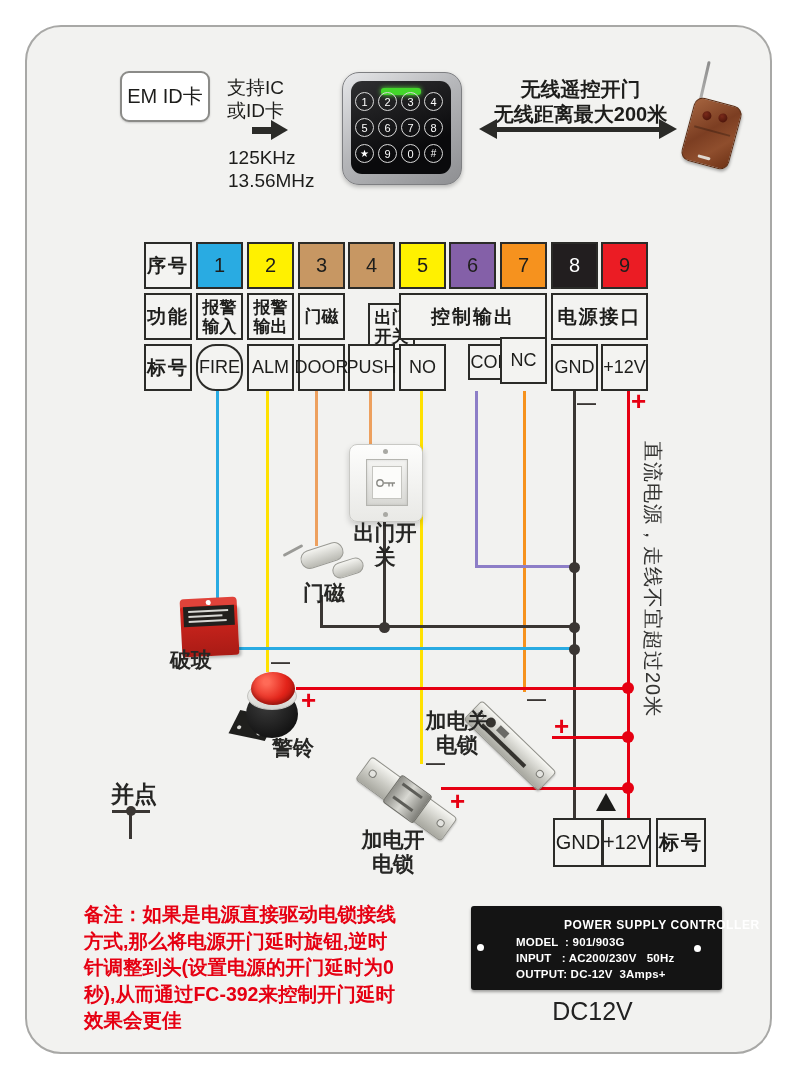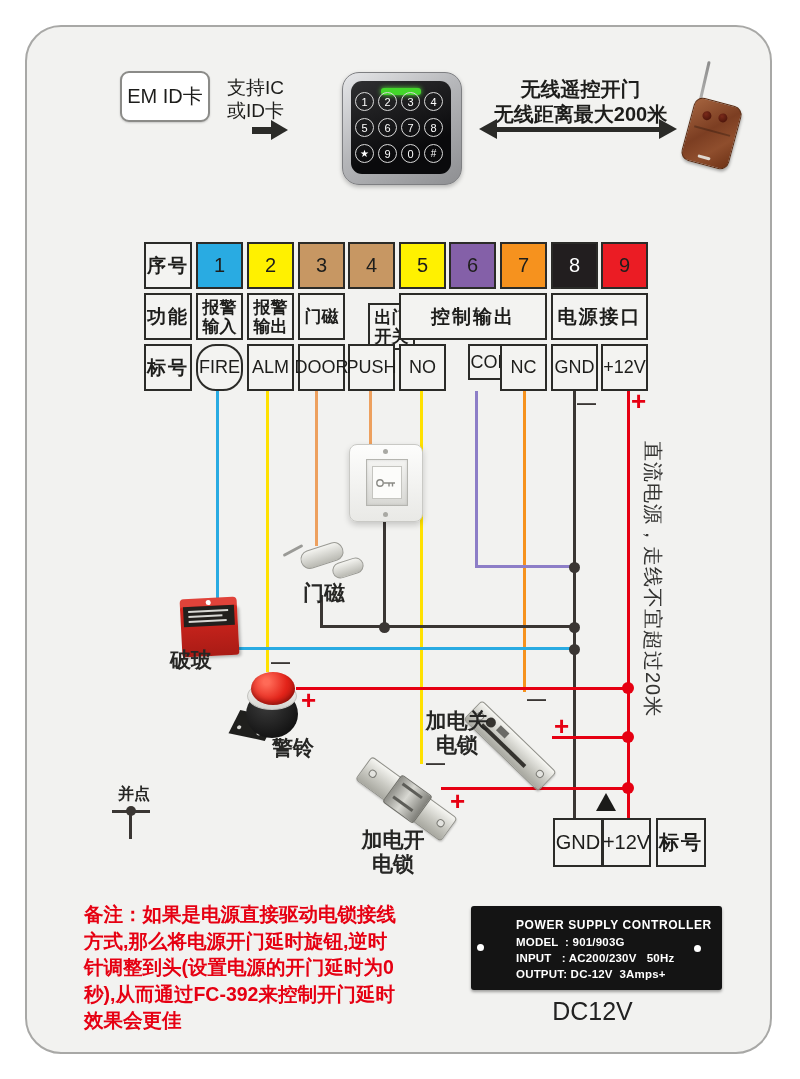--- a/index.html
+++ b/index.html
@@ -81,21 +81,21 @@
   
   .jline{position:absolute;background:#3A3633;}
   .jdot{position:absolute;width:10px;height:10px;border-radius:50%;background:#3A3633;}
 
   .termbox{position:absolute;border:2px solid #2B2B28;background:#F3F3F1;display:flex;align-items:center;justify-content:center;font-size:20px;color:#1d1d1b;box-sizing:border-box;}
   .tri-up{position:absolute;left:596px;top:793px;width:0;height:0;border-left:10px solid transparent;border-right:10px solid transparent;border-bottom:18px solid #1b1b19;}
 
   
   .psu{position:absolute;left:471px;top:906px;width:251px;height:84px;background:#141414;border-radius:3px;box-shadow:0 2px 3px rgba(0,0,0,.35);}
   .psu-line{position:absolute;left:45px;color:#fff;font-weight:bold;font-size:11.5px;letter-spacing:.2px;white-space:pre;}
-  .psu-title{font-size:12px;letter-spacing:.6px;}
+  .psu-title{font-size:12px;letter-spacing:.6px;margin-left:48px;}
   .psu-dot{position:absolute;width:7px;height:7px;border-radius:50%;background:#fff;}
 
   .dc-block{position:absolute;left:500px;top:997px;width:185px;text-align:center;color:#222;}
   .dc-title{font-size:25px;}
   .dc-sub{font-size:21px;font-weight:bold;margin-top:1px;}
 
   .note-line{position:absolute;left:84px;font-size:19.5px;font-weight:bold;color:#E60012;white-space:nowrap;}
 
   .side-note{position:absolute;left:639px;top:441px;height:300px;writing-mode:vertical-rl;text-orientation:sideways;font-size:20px;color:#333331;letter-spacing:1px;}
 </style>
@@ -107,20 +107,24 @@
 
   <div class="card" style="left:120px;top:71px;width:90px;height:51px;">
     <span>EM ID卡</span>
   </div>
   <div class="abs" style="left:227px;top:76px;">
     <div class="txtline">支持IC</div>
     <div class="txtline">或ID卡</div>
   </div>
   <div class="arrow-right-shaft"></div>
   <div class="arrow-right-head"></div>
+  <div class="abs" style="left:228px;top:146px;">
+    <div class="txtline">125KHz</div>
+    <div class="txtline">13.56MHz</div>
+  </div>
 
   <div class="kp-frame">
     <div class="kp-panel" id="kp-panel">
       <div class="kp-green"></div>
     <div class="key" style="left: 4px; top: 11px;">1</div>
         <div class="key" style="left: 27px; top: 11px;">2</div>
         <div class="key" style="left: 50px; top: 11px;">3</div>
         <div class="key" style="left: 73px; top: 11px;">4</div>
         <div class="key" style="left: 4px; top: 37px;">5</div>
         <div class="key" style="left: 27px; top: 37px;">6</div>
@@ -179,21 +183,21 @@
       </div>
       <div class="tcell funccell" style="left: 551px; top: 293px; width: 97px; height: 47px; letter-spacing: 2px; font-size: 19px;">
         <div>电源接口</div>
       </div>
       <div class="tcell tagcell" style="left: 196px; top: 344px; width: 47px; height: 47px; border-radius: 20px;">FIRE</div>
       <div class="tcell tagcell" style="left: 247px; top: 344px; width: 47px; height: 47px;">ALM</div>
       <div class="tcell tagcell" style="left: 298px; top: 344px; width: 47px; height: 47px;">DOOR</div>
       <div class="tcell tagcell" style="left: 348px; top: 344px; width: 47px; height: 47px;">PUSH</div>
       <div class="tcell tagcell" style="left: 399px; top: 344px; width: 47px; height: 47px;">NO</div>
       <div class="tcell tagcell" style="left: 468px; top: 344px; width: 47px; height: 36px;">COM</div>
-      <div class="tcell tagcell" style="left: 500px; top: 344px; width: 47px; height: 47px; text-align: center;">NC</div>
+      <div class="tcell tagcell" style="left: 500px; top: 337px; width: 47px; height: 47px; text-align: center;">NC</div>
       <div class="tcell tagcell" style="left: 551px; top: 344px; width: 47px; height: 47px;">GND</div>
       <div class="tcell tagcell" style="left: 601px; top: 344px; width: 47px; height: 47px;">+12V</div>
     </div>
 
   <div id="wire-layer">
       <div class="wire" style="left: 216px; top: 391px; width: 3px; height: 215px; background: rgb(41, 171, 226);"></div>
       <div class="wire" style="left: 266px; top: 391px; width: 3px; height: 281px; background: rgb(255, 225, 0);"></div>
       <div class="wire" style="left: 315px; top: 391px; width: 3px; height: 155px; background: rgb(237, 160, 94);"></div>
       <div class="wire" style="left: 369px; top: 391px; width: 3px; height: 55px; background: rgb(237, 160, 94);"></div>
       <div class="wire" style="left: 420px; top: 391px; width: 3px; height: 373px; background: rgb(255, 225, 0);"></div>
@@ -232,20 +236,21 @@
     <div class="screw" style="left:33px;bottom:4px;"></div>
     <div class="exit-btn-outer">
       <div class="exit-btn-inner">
         <svg width="24" height="12" viewBox="0 0 24 12">
           <circle cx="5" cy="6" r="3.2" fill="none" stroke="#8a8a85" stroke-width="1.4"></circle>
           <path d="M8.5 6 H20 M14 6 V9.5 M17.5 6 V9.5" fill="none" stroke="#8a8a85" stroke-width="1.4"></path>
         </svg>
       </div>
     </div>
   </div>
+  <div class="clabel" style="left:345px;top:521px;width:80px;">出门开关</div>
 
   <div class="dm-stub"></div>
   <div class="capsule" style="left:300px;top:546px;width:42px;height:17px;transform:rotate(-18deg);"></div>
   <div class="capsule" style="left:332px;top:560px;width:30px;height:14px;transform:rotate(-18deg);"></div>
   <div class="clabel" style="left:298px;top:581px;width:52px;">门磁</div>
 
   <div class="bg-box">
     <div class="bg-top"></div>
     <div class="bg-main"></div>
     <div class="bg-band">
@@ -283,21 +288,21 @@
     <div class="lock-screw" style="left:90px;top:9px;"></div>
     <div class="latch-block" style="left:34px;top:-4px;width:36px;height:32px;"></div>
     <div class="lock-slot" style="left:40px;top:2px;width:24px;height:3px;background:#5d5d58;"></div>
     <div class="lock-slot" style="left:40px;top:18px;width:24px;height:3px;background:#5d5d58;"></div>
   </div>
   <div class="clabel" style="left:360px;top:828px;width:66px;">
     <div>加电开</div>
     <div>电锁</div>
   </div>
 
-  <div class="clabel" style="left:110px;top:782px;width:48px;font-size:16px;">并点</div>
+  <div class="clabel" style="left:110px;top:782px;width:48px;font-size:23px;">并点</div>
   <div class="jline" style="left:112px;top:810px;width:38px;height:3px;"></div>
   <div class="jdot" style="left:126px;top:806px;"></div>
   <div class="jline" style="left:129px;top:811px;width:3px;height:28px;"></div>
 
   <div class="termbox" style="left:553px;top:818px;width:50px;height:49px;">
     <span>GND</span>
   </div>
   <div class="termbox" style="left:602px;top:818px;width:49px;height:49px;">
     <span>+12V</span>
   </div>

